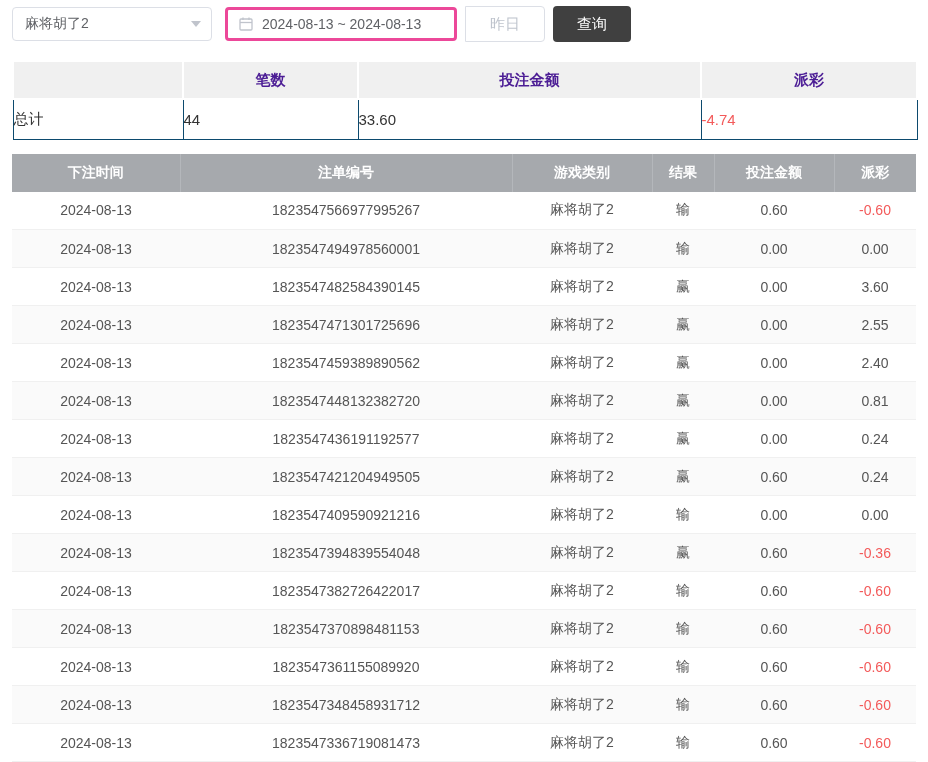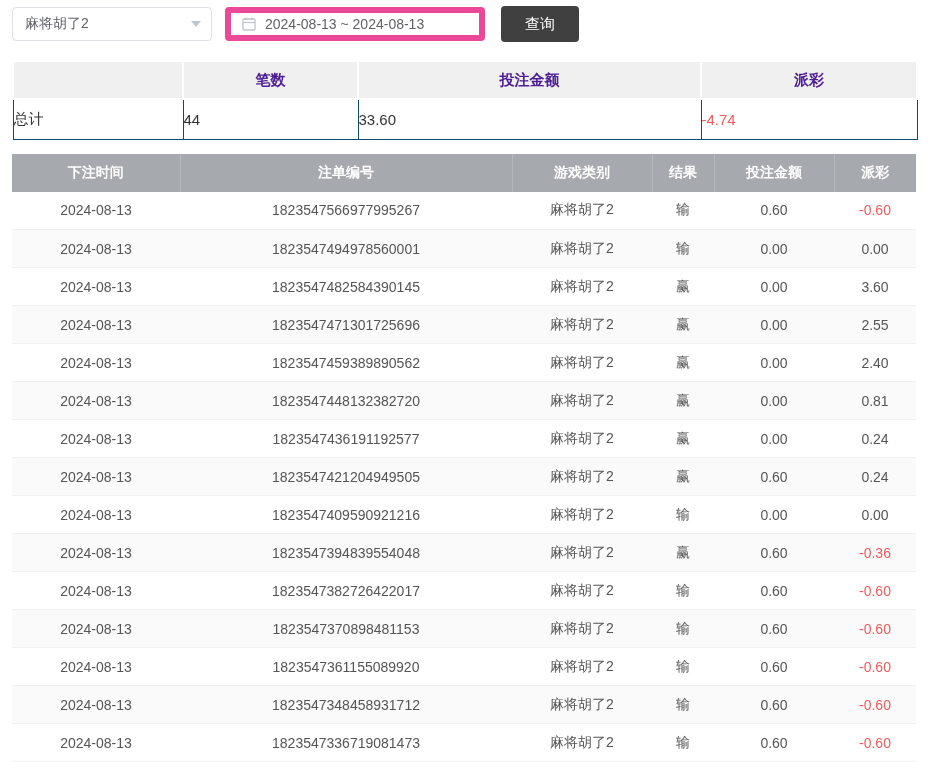--- a/index.html
+++ b/index.html
@@ -27,22 +27,22 @@
     cursor: pointer;
     color: #606266;
   }
   .caret-down {
     width: 0; height: 0;
     border-left: 5px solid transparent;
     border-right: 5px solid transparent;
     border-top: 6px solid #c0c4cc;
   }
   .date-box {
-    width: 260px; height: 34px;
-    border: 6px solid #ec4899; border-radius: 4px;
+    width: 232px; height: 34px;
+    border: 3px solid #ec4899; border-radius: 4px;
     background: #fff;
     display: flex; align-items: center;
     gap: 8px;
     padding: 0 10px;
     margin-left: 13px;
     color: #606266;
     cursor: pointer;
   }
   .cal-icon { flex: 0 0 auto; display: flex; }
   .btn-group { display: flex; margin-left: 8px; }
@@ -143,20 +143,21 @@
         <rect x="2" y="3" width="12" height="11" rx="1" stroke="#c0c4cc" stroke-width="1.3"></rect>
         <line x1="2" y1="6.5" x2="14" y2="6.5" stroke="#c0c4cc" stroke-width="1.3"></line>
         <line x1="5" y1="1.5" x2="5" y2="4" stroke="#c0c4cc" stroke-width="1.3"></line>
         <line x1="11" y1="1.5" x2="11" y2="4" stroke="#c0c4cc" stroke-width="1.3"></line>
       </svg>
     </span>
     <span>2024-08-13 ~ 2024-08-13</span>
   </div>
 
   <div class="btn-group">
+    <button class="qbtn">昨日</button>
   </div>
 
   <button class="search-btn">查询</button>
 </div>
 
 <table class="summary-table">
   <colgroup>
     <col style="width:170px">
       <col style="width:175px">
       <col style="width:343px">

